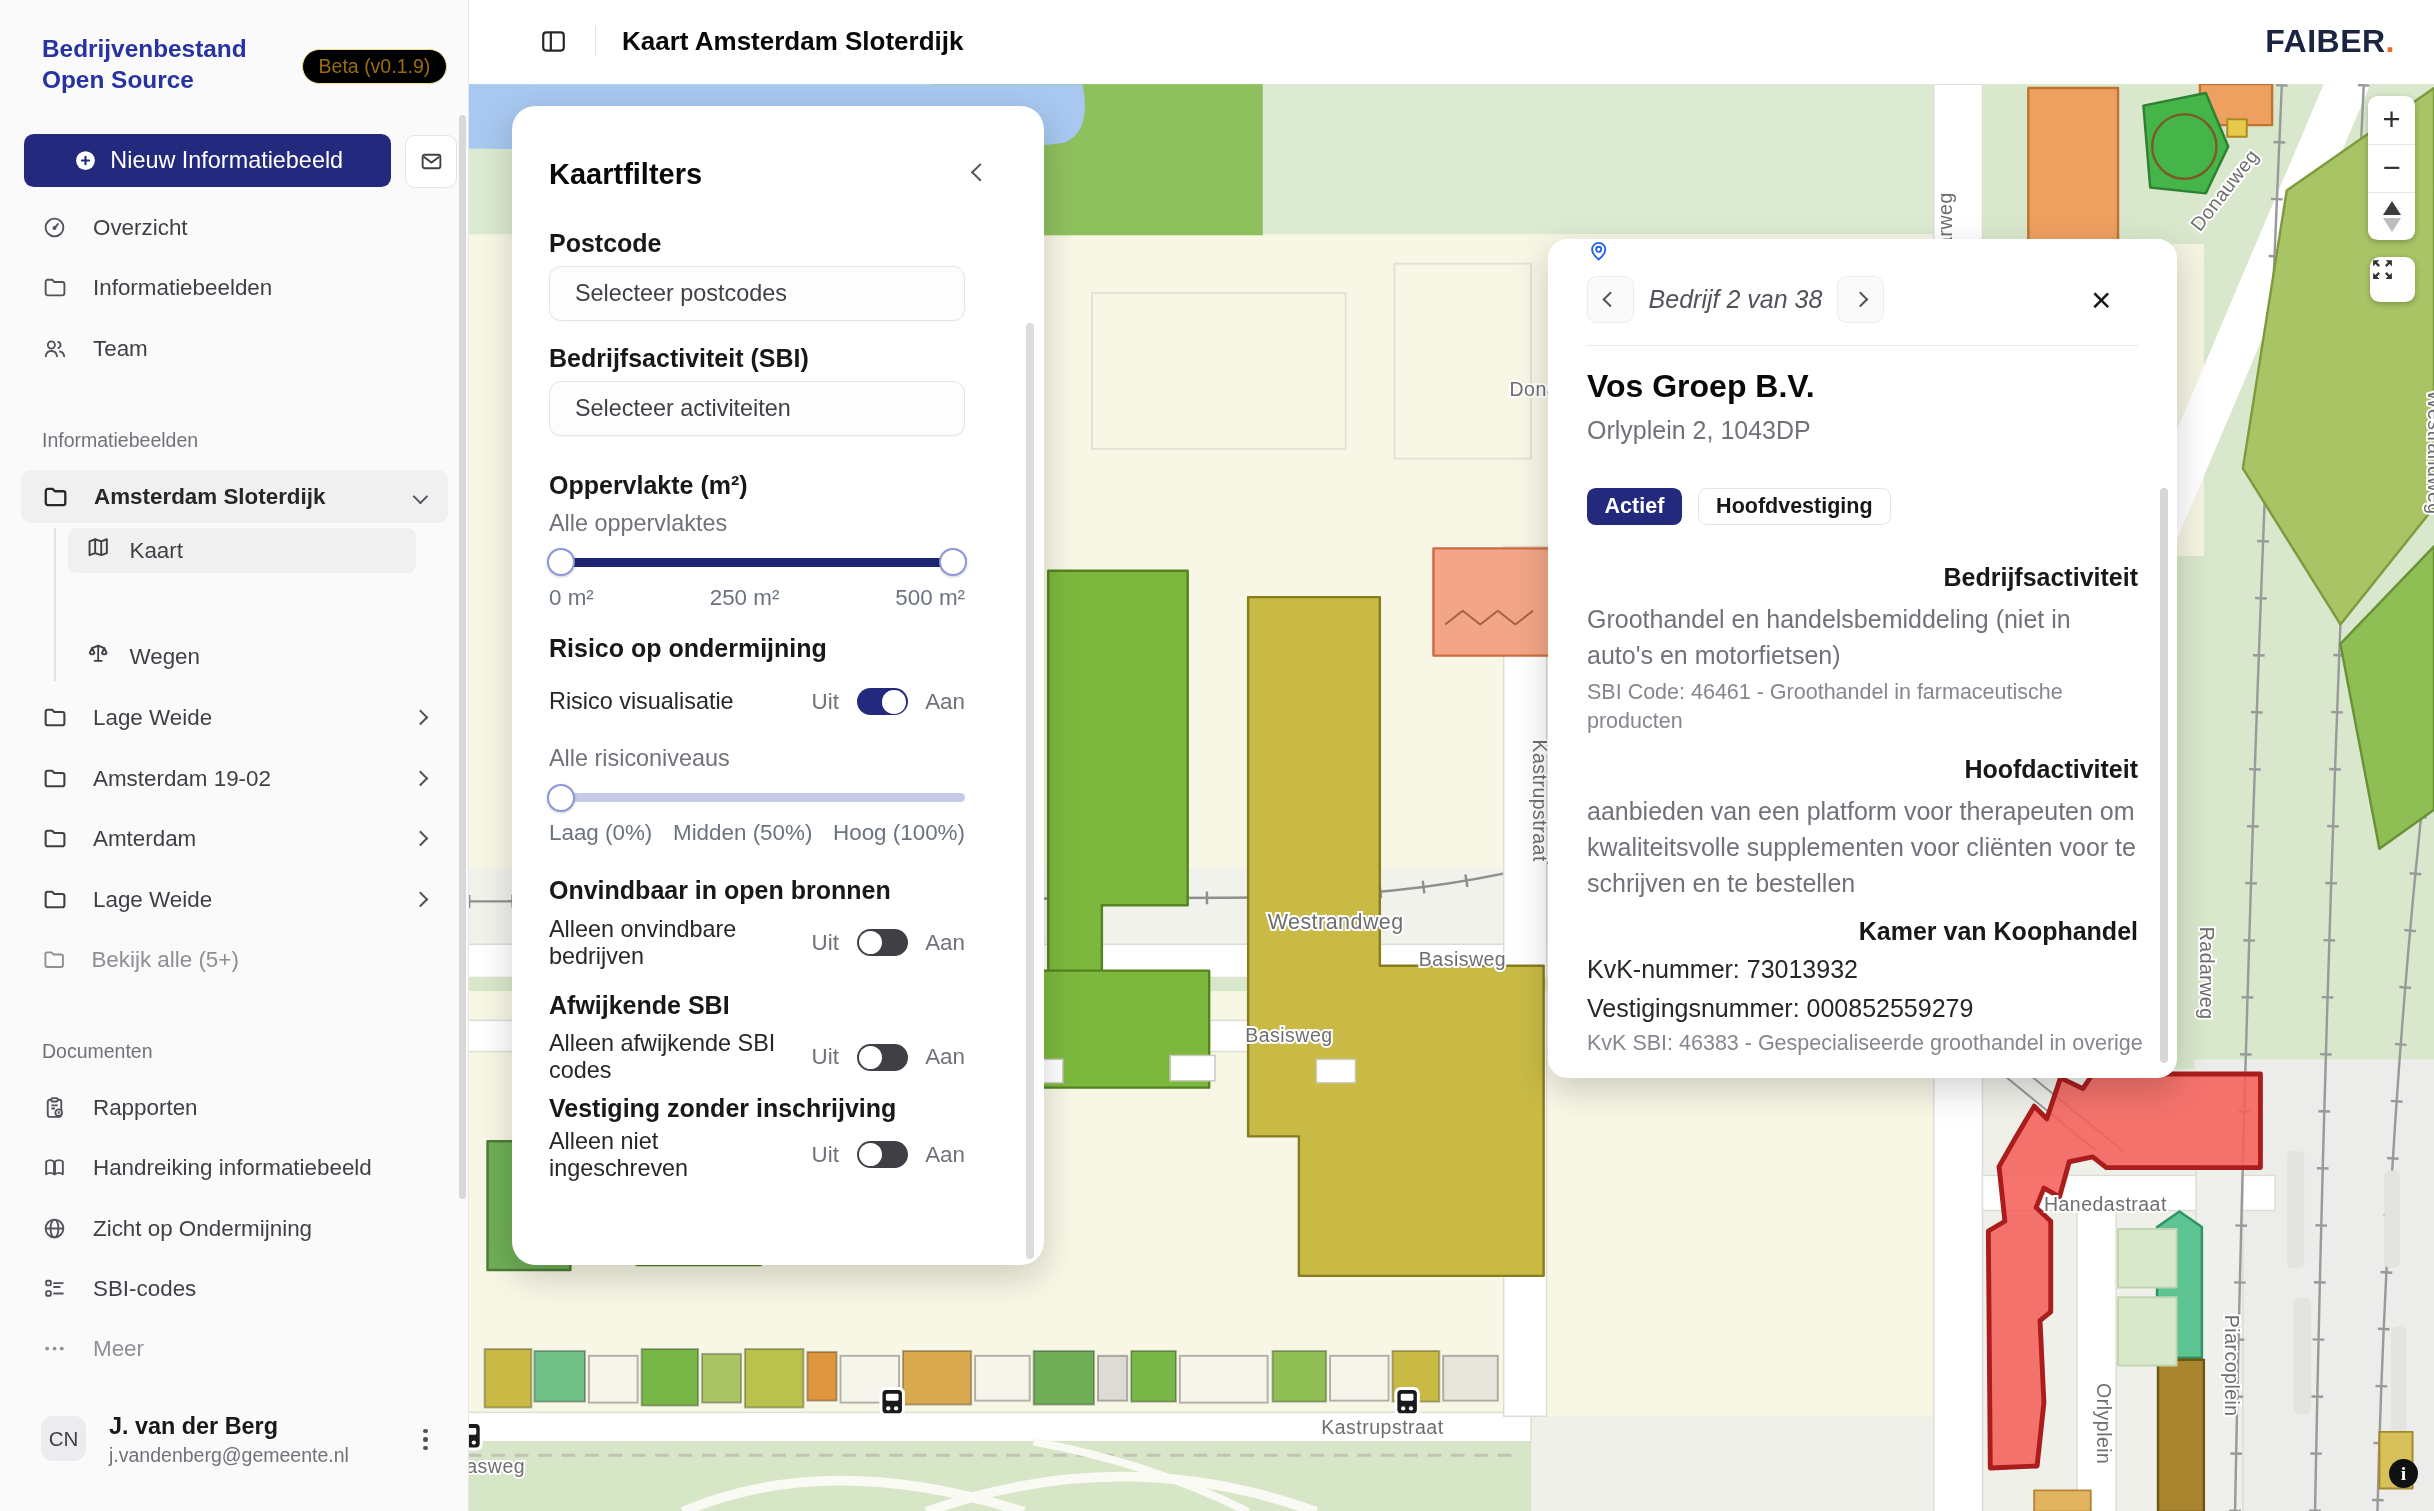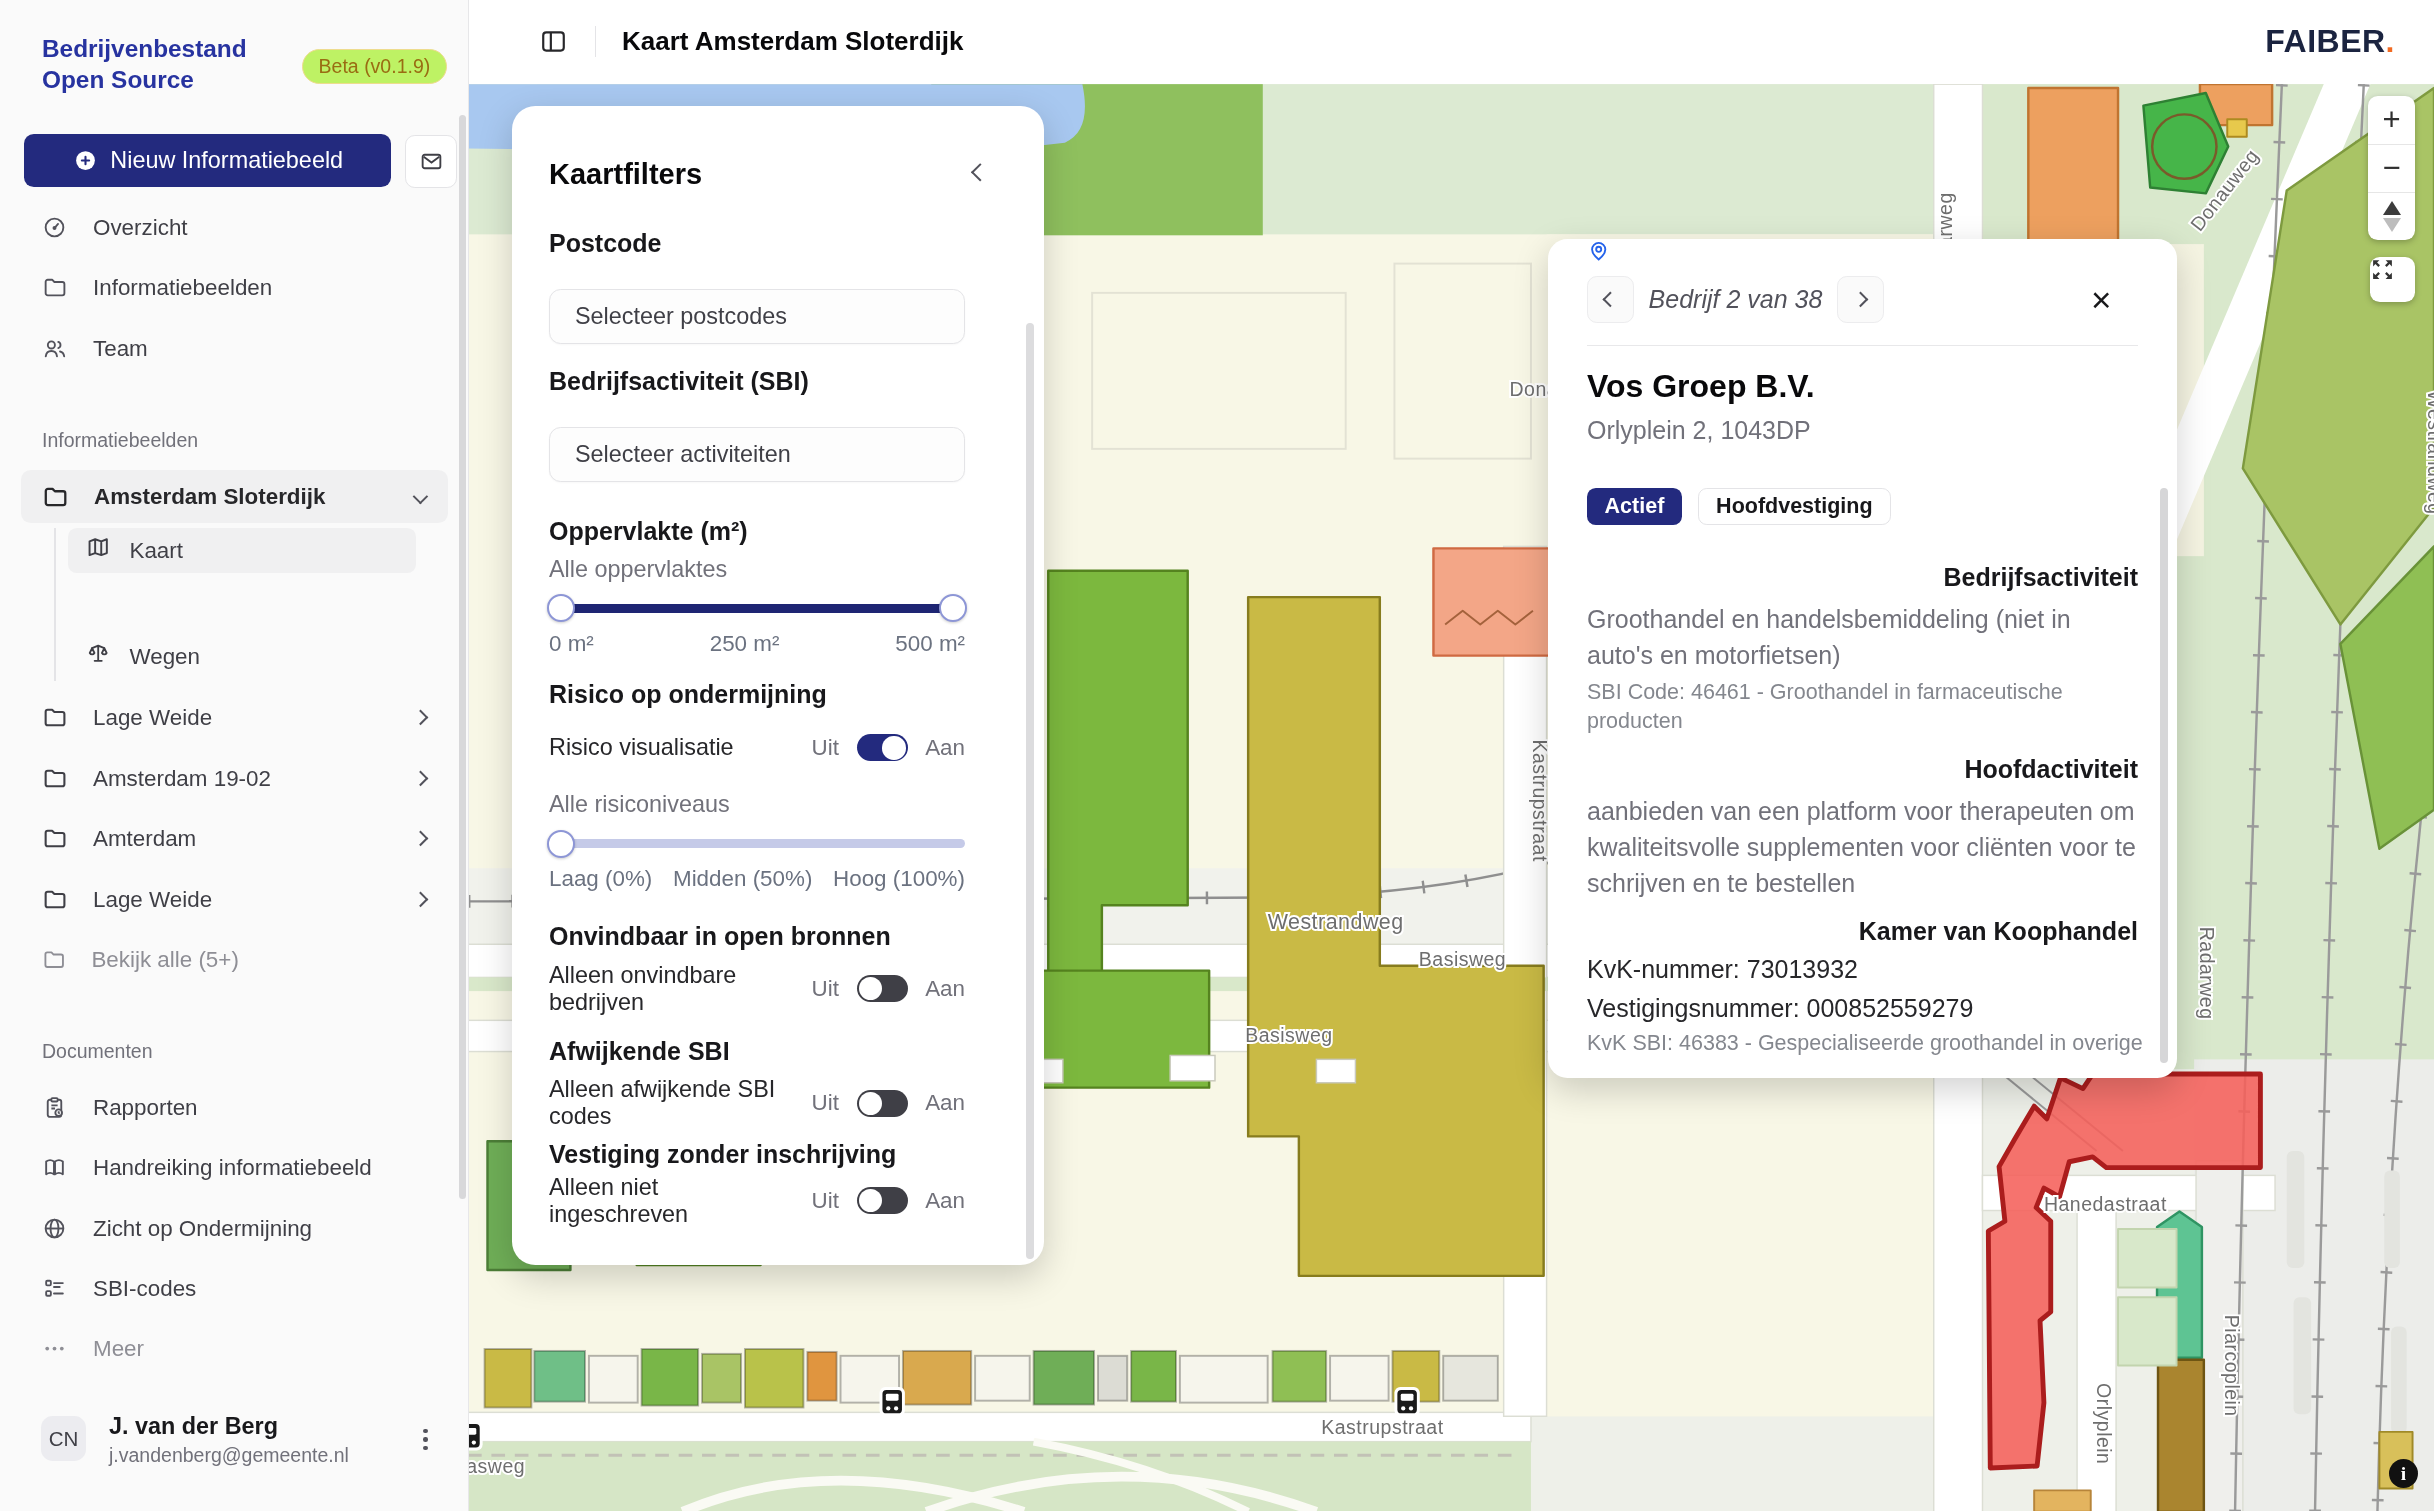--- a/index.html
+++ b/index.html
@@ -4,21 +4,21 @@
 <style>
   html,body{margin:0;padding:0;width:2434px;height:1512px;overflow:hidden;background:#fff;
     font-family:"Liberation Sans",sans-serif;-webkit-font-smoothing:antialiased;}
   .root{position:relative;width:2434px;height:1512px;overflow:hidden;}
 
   
   .sidebar{position:absolute;left:0;top:0;width:468px;height:1512px;background:#fafafa;
     border-right:1px solid #e7e7e9;z-index:40;}
   .brand{position:absolute;left:42px;top:33px;font-size:24.4px;font-weight:700;color:#2733a0;line-height:31px;}
   .beta{position:absolute;left:302px;top:49px;height:33px;line-height:33px;padding:0 15.6px;border-radius:17.6px;
-    background:#bef264;border:1.5px solid #eedc8e;color:#996c12;font-size:19.5px;}
+    background:#000000;border:1.5px solid #eedc8e;color:#996c12;font-size:19.5px;}
   .btn-new{position:absolute;left:24.4px;top:134px;width:367px;height:53px;border-radius:9.8px;background:#232a7e;
     color:#fff;font-size:23.4px;font-weight:500;display:flex;align-items:center;justify-content:center;gap:12.7px;cursor:pointer;}
   .btn-mail{position:absolute;left:405px;top:135px;width:50px;height:51px;border-radius:9.8px;background:#fff;
     border:1px solid #e4e4e7;display:flex;align-items:center;justify-content:center;}
   .sb-scroll{position:absolute;right:2px;top:115px;width:6.8px;height:1084px;background:#d8d8da;border-radius:3.9px;}
   .navrow{position:absolute;left:20.5px;width:427px;height:53px;display:flex;align-items:center;gap:26px;
     padding:0 21.5px;box-sizing:border-box;color:#3f3f46;font-size:22.4px;border-radius:9.8px;cursor:pointer;}
   .navrow .ic{flex:0 0 auto;display:flex;}
   .seclabel{position:absolute;left:42px;color:#71717a;font-size:19.5px;}
   .active-row{background:#f0f0f1;font-weight:600;color:#27272a;}
@@ -60,21 +60,21 @@
   
   .fpanel{position:absolute;left:44px;top:21.5px;width:532px;height:1159px;background:#fff;border-radius:23.4px;
     box-shadow:0 11.7px 35px rgba(0,0,0,.18);z-index:20;overflow:hidden;}
   .fp-inner{position:absolute;left:37px;top:0;width:416px;}
   .fp-title{margin-top:51px;font-size:29px;font-weight:700;color:#09090b;line-height:35px;}
   .fp-collapse{position:absolute;right:57px;top:60px;cursor:pointer;}
   .fp-sub{margin-top:15.6px;font-size:25px;line-height:36px;color:#71717a;}
   .fp-h{font-size:25px;font-weight:600;color:#18181b;line-height:29px;}
   .mt38{margin-top:37px}.mt36{margin-top:35px}.mt30{margin-top:29px}.mt28{margin-top:27px}.mt24{margin-top:23.4px}
   .mt22{margin-top:21.5px}.mt20{margin-top:19.5px}.mt16{margin-top:15.6px}.mt10{margin-top:9.8px}.mt8{margin-top:7.8px}
-  .fp-select{margin-top:31px;height:53px;border:1px solid #e4e4e7;background:#fdfdfd;border-radius:11.7px;
+  .fp-select{margin-top:8px;height:53px;border:1px solid #e4e4e7;background:#fdfdfd;border-radius:11.7px;
     display:flex;align-items:center;padding:0 25px;font-size:23.4px;color:#3f3f46;cursor:pointer;box-shadow:0 1px 2px rgba(0,0,0,.03);}
   .fp-mini{font-size:23.4px;color:#71717a;line-height:31px;}
   .range{position:relative;height:27px;}
   .range .track{position:absolute;left:0;right:0;top:9.8px;height:8.8px;border-radius:4.9px;background:#c5cae8;}
   .range .fill{position:absolute;left:0;top:9.8px;height:8.8px;border-radius:4.9px;background:#1e2573;}
   .range .handle{position:absolute;top:0;width:28px;height:28px;border-radius:50%;background:#fff;
     border:2px solid #8d96d6;box-shadow:0 1px 2.9px rgba(0,0,0,.2);box-sizing:border-box;cursor:pointer;}
   .ticks{display:flex;justify-content:space-between;font-size:22.4px;color:#6b7280;line-height:29px;}
   .trow{display:flex;align-items:center;height:43px;gap:17.6px;}
   .trow .lbl{flex:1;font-size:23.4px;color:#27272a;}

